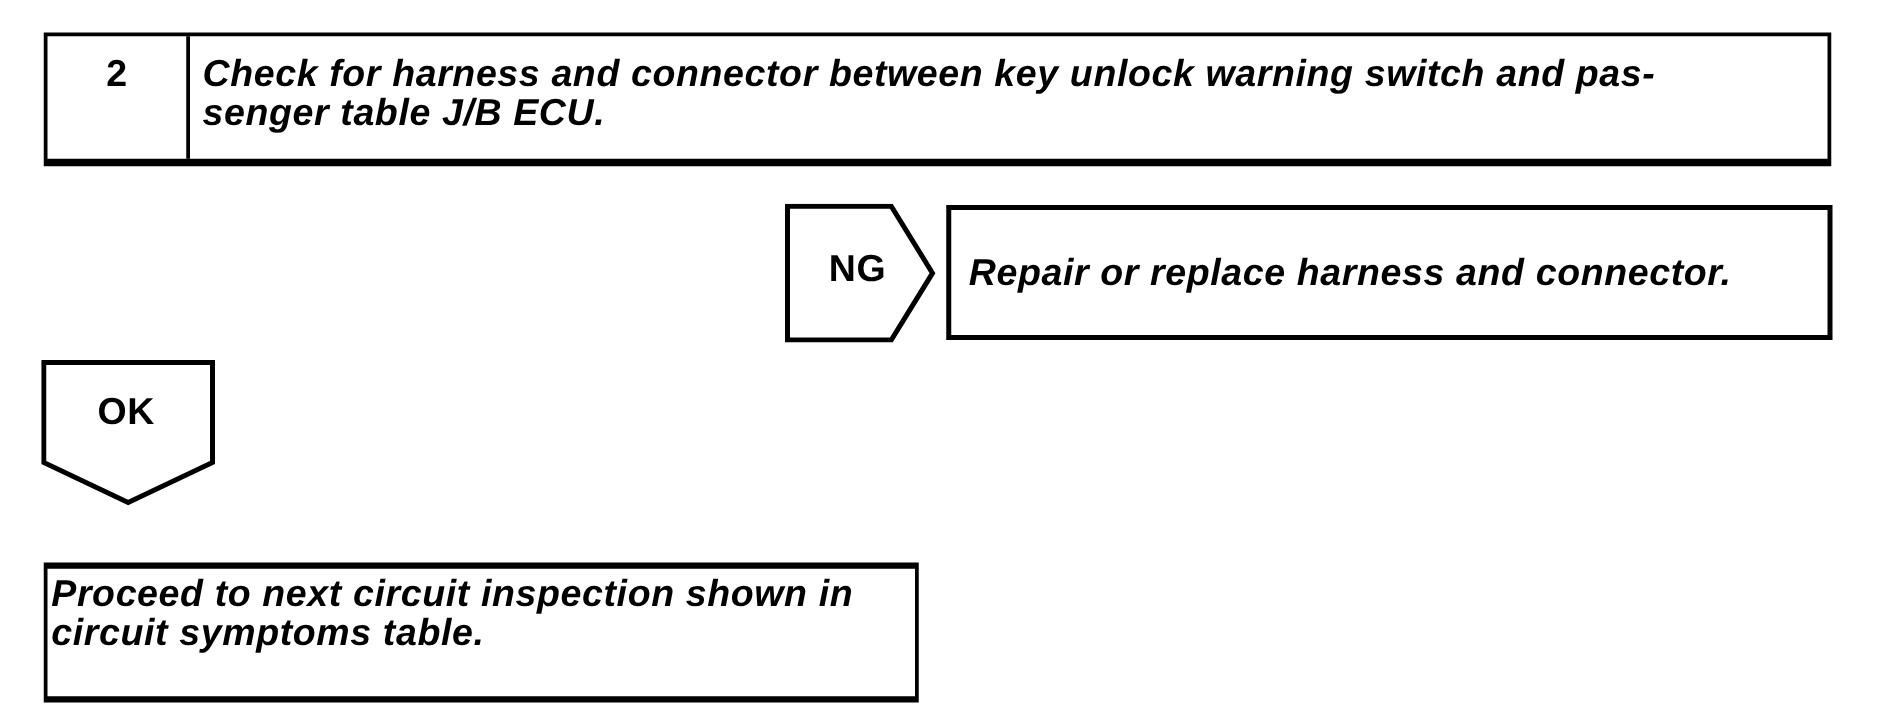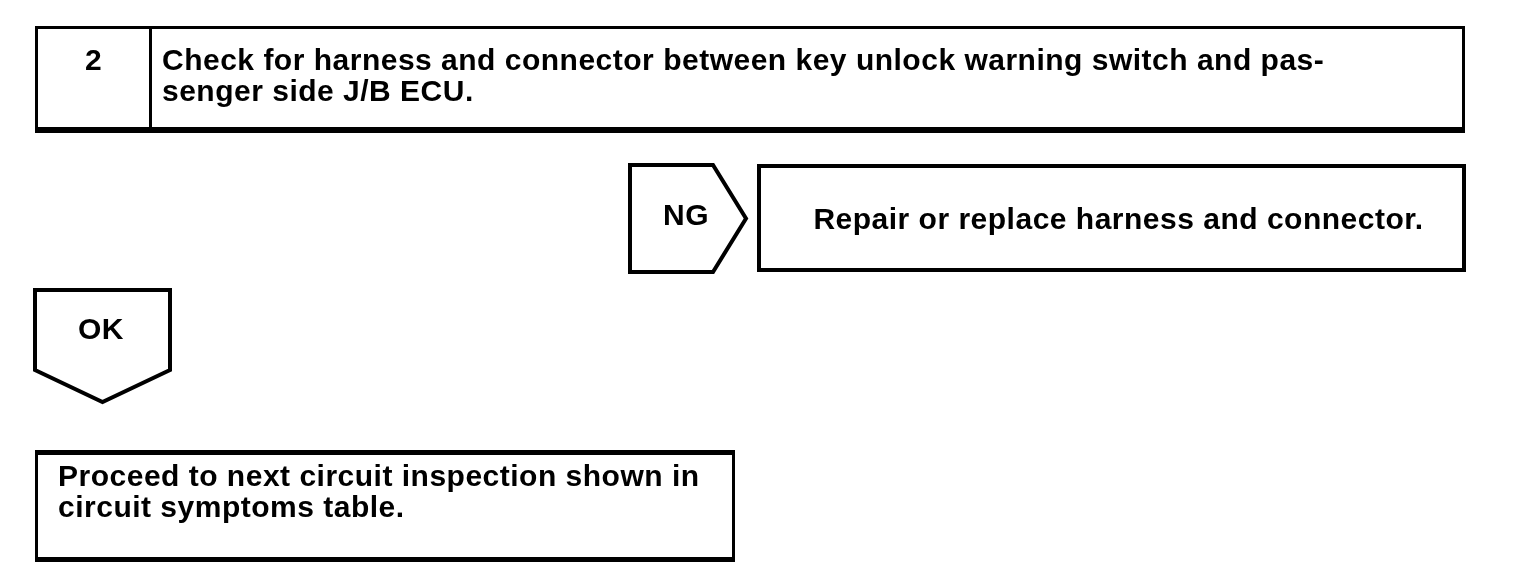--- a/index.html
+++ b/index.html
@@ -36,42 +36,41 @@
     display: flex;
     justify-content: center;
     align-items: flex-start;
     padding-top: 15px;
   }
   .step-instr-cell {
     flex: 1;
     padding: 15px 8px 0 10px;
     overflow: hidden;
   }
-  .nowrap-line { white-space: nowrap; }
+  .nowrap-line { white-space: nowrap; font-style: italic; }
 
   
   .ng-action-box {
     left: 757px; top: 164px;
     width: 709px; height: 108px;
     border: 4px solid #000;
     display: flex;
     align-items: center;
     padding-left: 14px;
     background: #ffffff;
-    justify-content: center;
   }
 
   
   .ok-action-box {
     left: 35px; top: 450px;
     width: 700px; height: 112px;
     border: 3px solid #000;
     border-top-width: 5px;
     border-bottom-width: 5px;
-    padding: 5px 6px 0 20px;
+    padding: 5px 6px 0 3px;
     background: #ffffff;
   }
 
   .connector-svg { display: block; }
   .connector-svg text {
     font-family: "Liberation Sans", sans-serif;
     font-weight: bold;
     font-size: 30px;
     letter-spacing: 0.5px;
     fill: #000000;
@@ -81,21 +80,21 @@
 <body>
 
 <div class="canvas">
 
   <div class="abs step-table">
     <div class="step-num-cell">
       <span>2</span>
     </div>
     <div class="step-instr-cell">
       <div class="nowrap-line">Check for harness and connector between key unlock warning switch and pas-</div>
-      <div class="nowrap-line">senger side J/B ECU.</div>
+      <div class="nowrap-line">senger table J/B ECU.</div>
     </div>
   </div>
 
   <svg class="abs connector-svg" style="left:628px; top:163px;" width="122" height="111" viewBox="0 0 122 111">
     <polygon points="2,2 85,2 118,55.5 85,109 2,109" fill="#ffffff" stroke="#000000" stroke-width="4"></polygon>
     <text x="58" y="62" text-anchor="middle">NG</text>
   </svg>
 
   <div class="abs ng-action-box">
     <span class="nowrap-line">Repair or replace harness and connector.</span>

